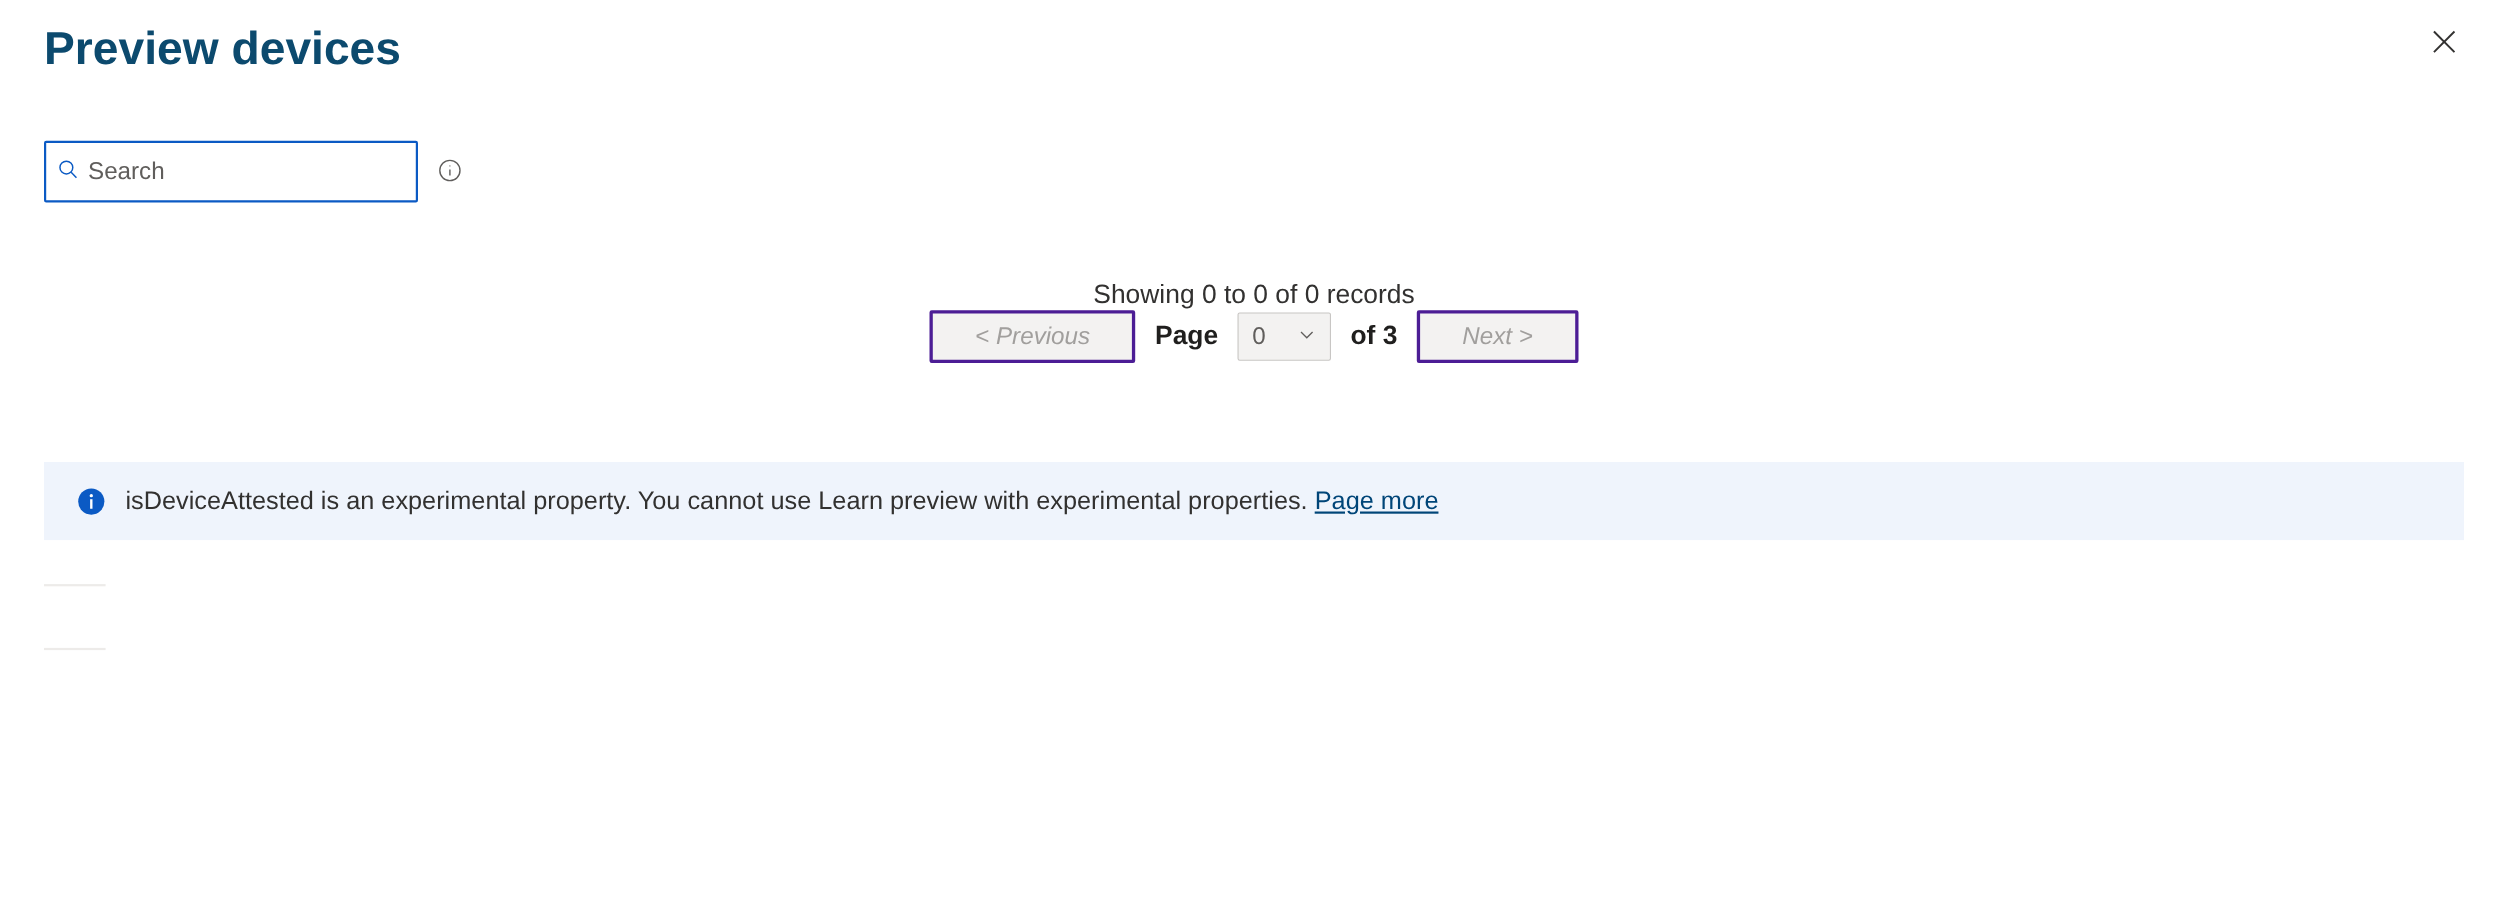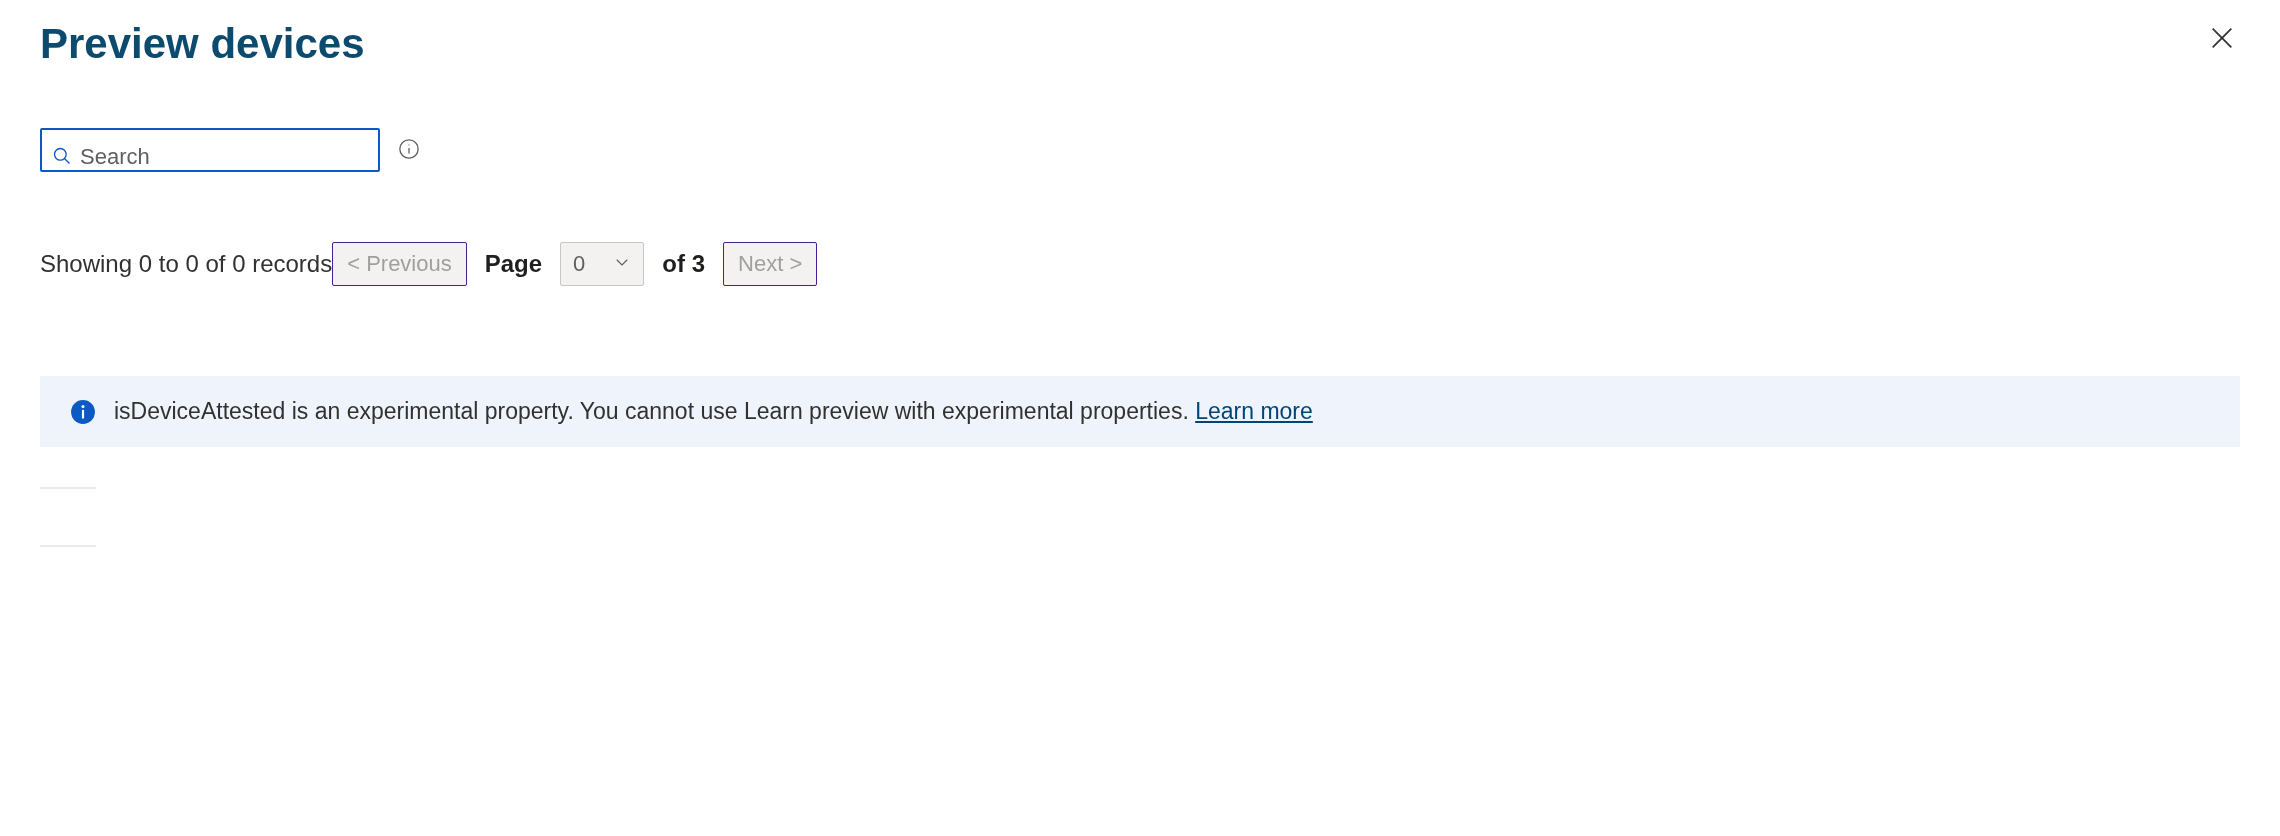--- a/index.html
+++ b/index.html
@@ -33,24 +33,24 @@
     .close-btn svg { width: 28px; height: 28px; stroke: #323130; stroke-width: 1.5; }
 
     .search-row {
       display: flex;
       align-items: center;
       gap: 16px;
       margin-bottom: 70px;
     }
     .search-box {
       display: flex;
-      align-items: flex-end;
+      align-items: center;
       border: 2px solid #0b5ac4;
       border-radius: 2px;
-      height: 44px;
+      height: 56px;
       width: 340px;
       padding: 0 10px;
     }
     .search-icon {
       flex: 0 0 auto;
       margin-right: 8px;
     }
     .search-icon svg { width: 20px; height: 20px; stroke: #0b5ac4; fill: none; stroke-width: 1.6; }
     .search-input {
       border: none;
@@ -65,41 +65,43 @@
       background: none;
       border: none;
       cursor: pointer;
       padding: 2px;
     }
     .info-icon-btn svg { width: 22px; height: 22px; stroke: #605e5c; fill: none; stroke-width: 1.4; }
 
     .records-row {
       display: flex;
       align-items: center;
-      justify-content: flex-start;
+      justify-content: space-between;
       margin-bottom: 90px;
+      flex-direction: column;
     }
     .records-text {
       font-size: 24px;
       color: #323130;
     }
     .pager {
       display: flex;
       align-items: center;
       gap: 18px;
     }
     .pager-btn {
-      border: 1px solid #4c1d95;
+      border: 3px solid #4c1d95;
       background: #f3f2f1;
       color: #a19f9d;
       font-size: 22px;
-      padding: 8px 14px;
+      padding: 8px 38px;
       border-radius: 2px;
       cursor: pointer;
       font-family: inherit;
+      font-style: italic;
     }
     .page-label, .of-label {
       font-size: 24px;
       color: #201f1e;
       font-weight: bold;
     }
     .page-select {
       border: 1px solid #c8c6c4;
       background: #f3f2f1;
       color: #605e5c;
@@ -200,18 +202,18 @@
 
 <div class="banner">
   <span class="banner-icon">
     <svg viewBox="0 0 24 24">
         <circle cx="12" cy="12" r="11" fill="#0b5ac4"></circle>
         <rect x="11" y="10" width="2" height="8" fill="#ffffff"></rect>
         <circle cx="12" cy="7" r="1.4" fill="#ffffff"></circle>
       </svg>
   </span>
   <div class="banner-text">
-    <span>isDeviceAttested is an experimental property. You cannot use Learn preview with experimental properties. </span><a class="banner-link">Learn more</a>
+    <span>isDeviceAttested is an experimental property. You cannot use Learn preview with experimental properties. </span><a class="banner-link">Page more</a>
   </div>
 </div>
 
 <hr class="divider">
 <hr class="divider">
 
 </body></html>

